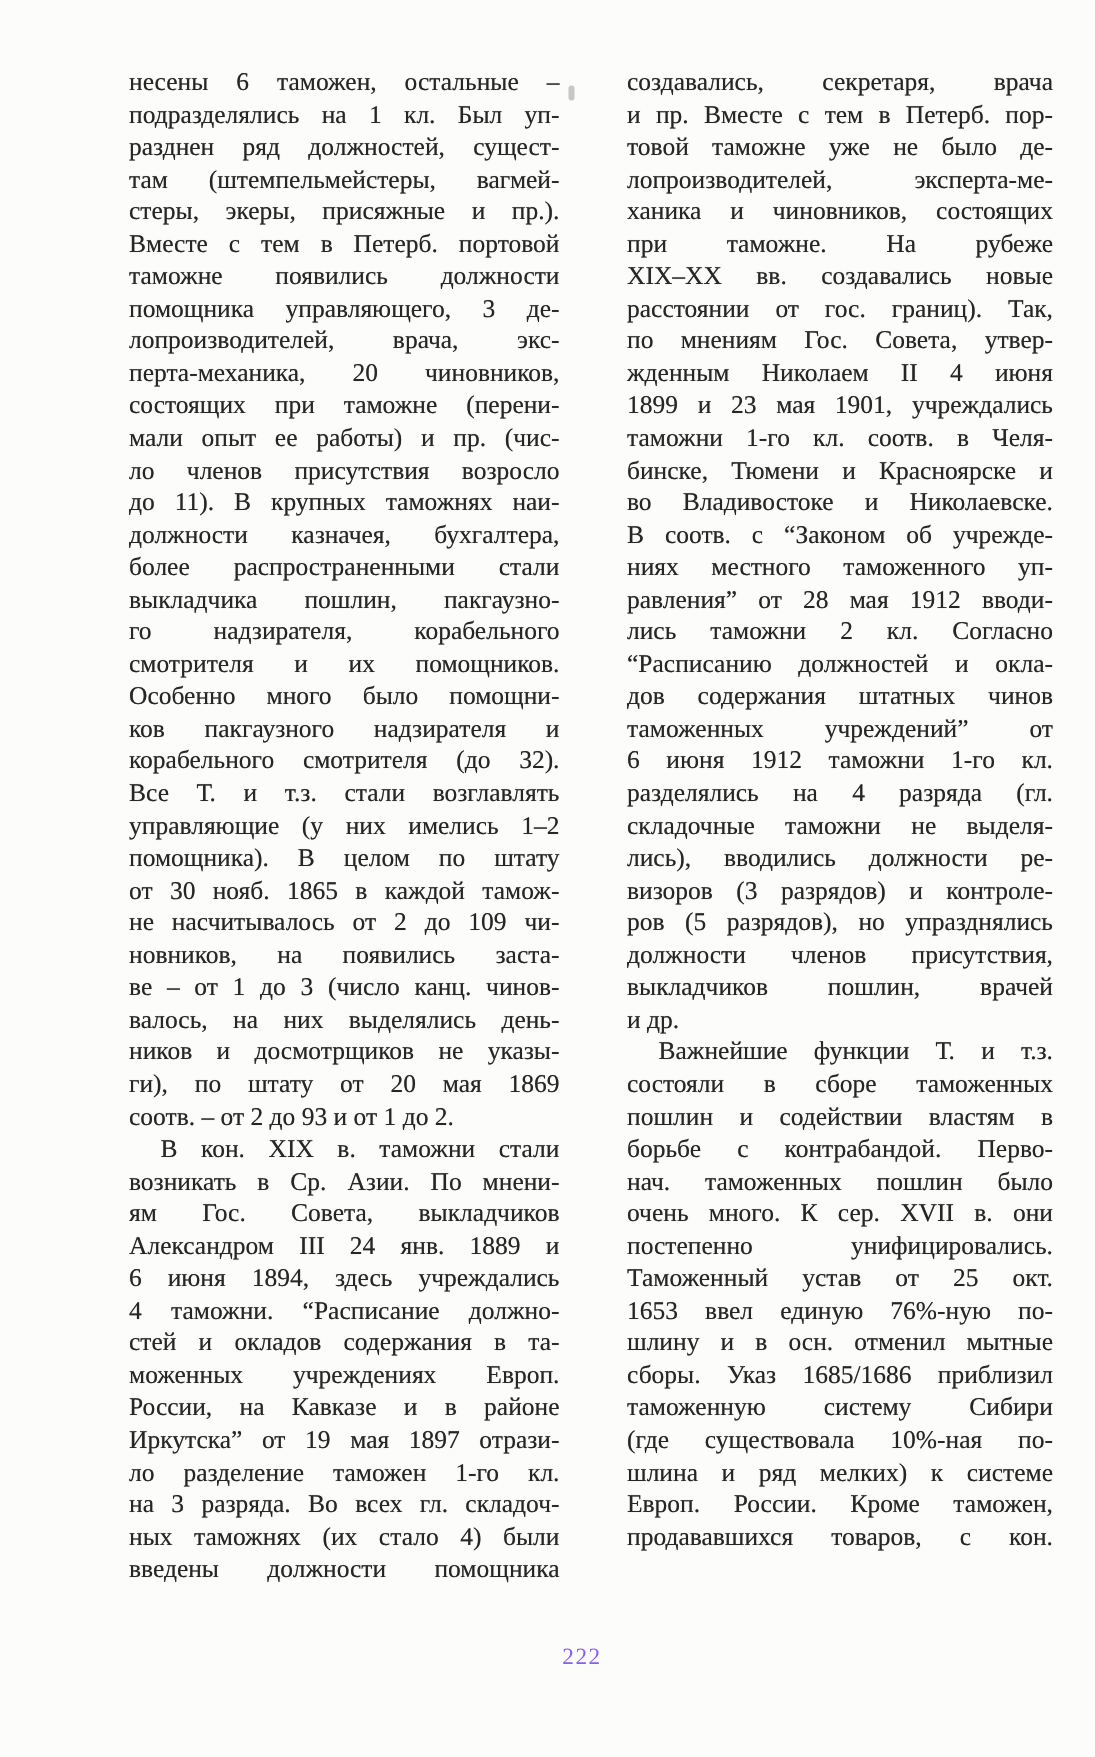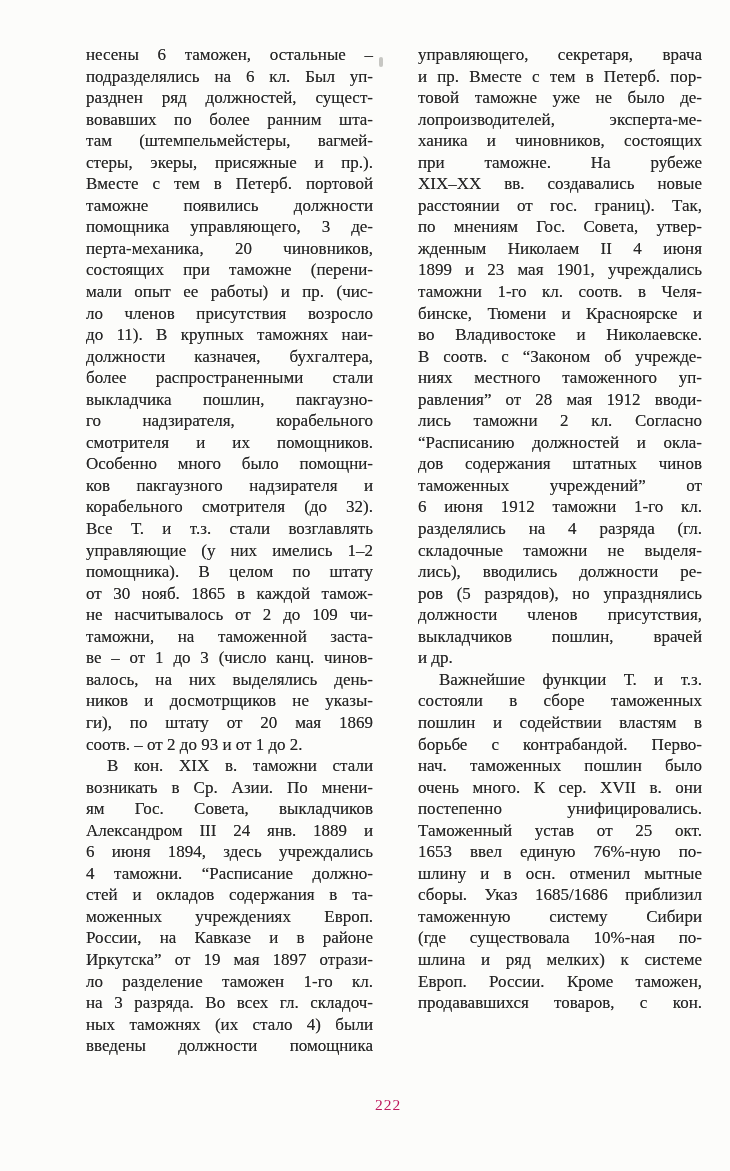--- a/index.html
+++ b/index.html
@@ -35,21 +35,21 @@
   .line.para-end { text-align-last: left; }
   .line.indent { text-indent: 21px; }
   .page-number {
     position: absolute;
     top: 1096px;
     left: 352px;
     width: 72px;
     text-align: center;
     font-size: 15.5px;
     letter-spacing: 1px;
-    color: #be185d;
+    color: #8b5cf6;
   }
   .speck {
     position: absolute;
     left: 379px;
     top: 57px;
     width: 4px;
     height: 10px;
     background: #9a9a96;
     border-radius: 2px;
     opacity: 0.55;
@@ -57,47 +57,47 @@
 </style>
 </head>
 <body>
 
 <div class="page">
   <div class="speck"></div>
 
   <div class="column" id="col-left">
       <div class="para">
         <div class="line">несены 6 таможен, остальные –</div>
-        <div class="line">подразделялись на 6 кл. Был уп-</div>
+        <div class="line">подразделялись на 1 кл. Был уп-</div>
         <div class="line">разднен ряд должностей, сущест-</div>
-        <div class="line">вовавших по более ранним шта-</div>
         <div class="line">там (штемпельмейстеры, вагмей-</div>
         <div class="line">стеры, экеры, присяжные и пр.).</div>
         <div class="line">Вместе с тем в Петерб. портовой</div>
         <div class="line">таможне появились должности</div>
         <div class="line">помощника управляющего, 3 де-</div>
+        <div class="line">лопроизводителей, врача, экс-</div>
         <div class="line">перта-механика, 20 чиновников,</div>
         <div class="line">состоящих при таможне (перени-</div>
         <div class="line">мали опыт ее работы) и пр. (чис-</div>
         <div class="line">ло членов присутствия возросло</div>
         <div class="line">до 11). В крупных таможнях наи-</div>
         <div class="line">должности казначея, бухгалтера,</div>
         <div class="line">более распространенными стали</div>
         <div class="line">выкладчика пошлин, пакгаузно-</div>
         <div class="line">го надзирателя, корабельного</div>
         <div class="line">смотрителя и их помощников.</div>
         <div class="line">Особенно много было помощни-</div>
         <div class="line">ков пакгаузного надзирателя и</div>
         <div class="line">корабельного смотрителя (до 32).</div>
         <div class="line">Все Т. и т.з. стали возглавлять</div>
         <div class="line">управляющие (у них имелись 1–2</div>
         <div class="line">помощника). В целом по штату</div>
         <div class="line">от 30 нояб. 1865 в каждой тамож-</div>
         <div class="line">не насчитывалось от 2 до 109 чи-</div>
-        <div class="line">таможни, на таможенной заста-</div>
+        <div class="line">новников, на появились заста-</div>
         <div class="line">ве – от 1 до 3 (число канц. чинов-</div>
         <div class="line">валось, на них выделялись день-</div>
         <div class="line">ников и досмотрщиков не указы-</div>
         <div class="line">ги), по штату от 20 мая 1869</div>
         <div class="line para-end">соотв. – от 2 до 93 и от 1 до 2.</div>
       </div>
       <div class="para">
         <div class="line indent">В кон. XIX в. таможни стали</div>
         <div class="line">возникать в Ср. Азии. По мнени-</div>
         <div class="line">ям Гос. Совета, выкладчиков</div>
@@ -110,21 +110,21 @@
         <div class="line">Иркутска” от 19 мая 1897 отрази-</div>
         <div class="line">ло разделение таможен 1-го кл.</div>
         <div class="line">на 3 разряда. Во всех гл. складоч-</div>
         <div class="line">ных таможнях (их стало 4) были</div>
         <div class="line">введены должности помощника</div>
       </div>
     </div>
 
   <div class="column" id="col-right">
       <div class="para">
-        <div class="line">управляющего, секретаря, врача</div>
+        <div class="line">создавались, секретаря, врача</div>
         <div class="line">и пр. Вместе с тем в Петерб. пор-</div>
         <div class="line">товой таможне уже не было де-</div>
         <div class="line">лопроизводителей, эксперта-ме-</div>
         <div class="line">ханика и чиновников, состоящих</div>
         <div class="line">при таможне. На рубеже</div>
         <div class="line">XIX–XX вв. создавались новые</div>
         <div class="line">расстоянии от гос. границ). Так,</div>
         <div class="line">по мнениям Гос. Совета, утвер-</div>
         <div class="line">жденным Николаем II 4 июня</div>
         <div class="line">1899 и 23 мая 1901, учреждались</div>
@@ -135,20 +135,21 @@
         <div class="line">ниях местного таможенного уп-</div>
         <div class="line">равления” от 28 мая 1912 вводи-</div>
         <div class="line">лись таможни 2 кл. Согласно</div>
         <div class="line">“Расписанию должностей и окла-</div>
         <div class="line">дов содержания штатных чинов</div>
         <div class="line">таможенных учреждений” от</div>
         <div class="line">6 июня 1912 таможни 1-го кл.</div>
         <div class="line">разделялись на 4 разряда (гл.</div>
         <div class="line">складочные таможни не выделя-</div>
         <div class="line">лись), вводились должности ре-</div>
+        <div class="line">визоров (3 разрядов) и контроле-</div>
         <div class="line">ров (5 разрядов), но упразднялись</div>
         <div class="line">должности членов присутствия,</div>
         <div class="line">выкладчиков пошлин, врачей</div>
         <div class="line para-end">и др.</div>
       </div>
       <div class="para">
         <div class="line indent">Важнейшие функции Т. и т.з.</div>
         <div class="line">состояли в сборе таможенных</div>
         <div class="line">пошлин и содействии властям в</div>
         <div class="line">борьбе с контрабандой. Перво-</div>

